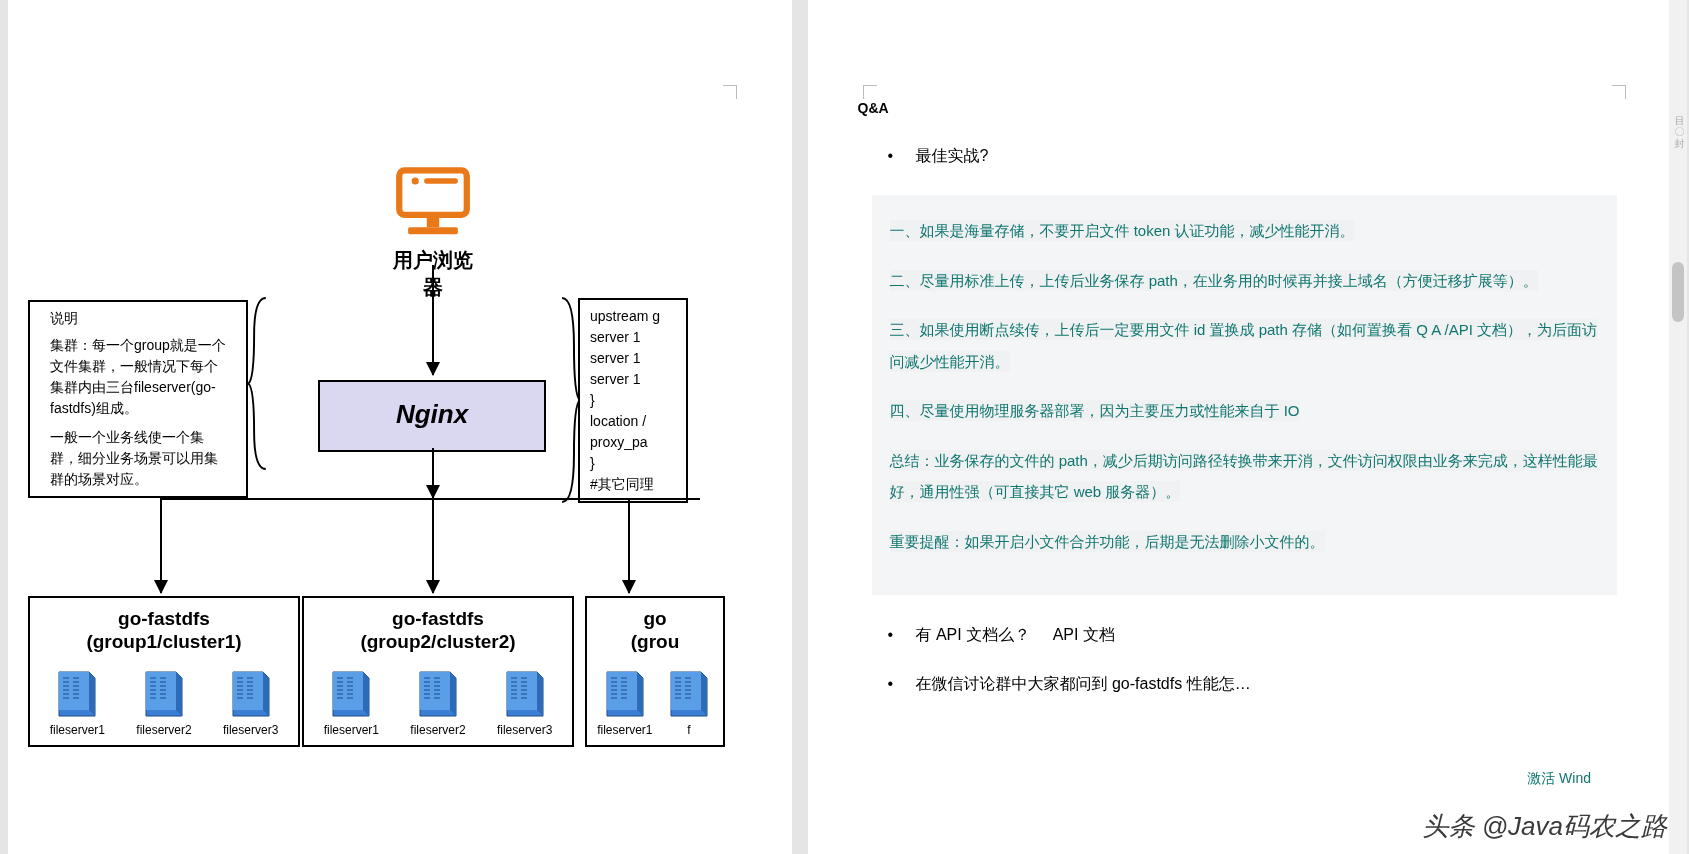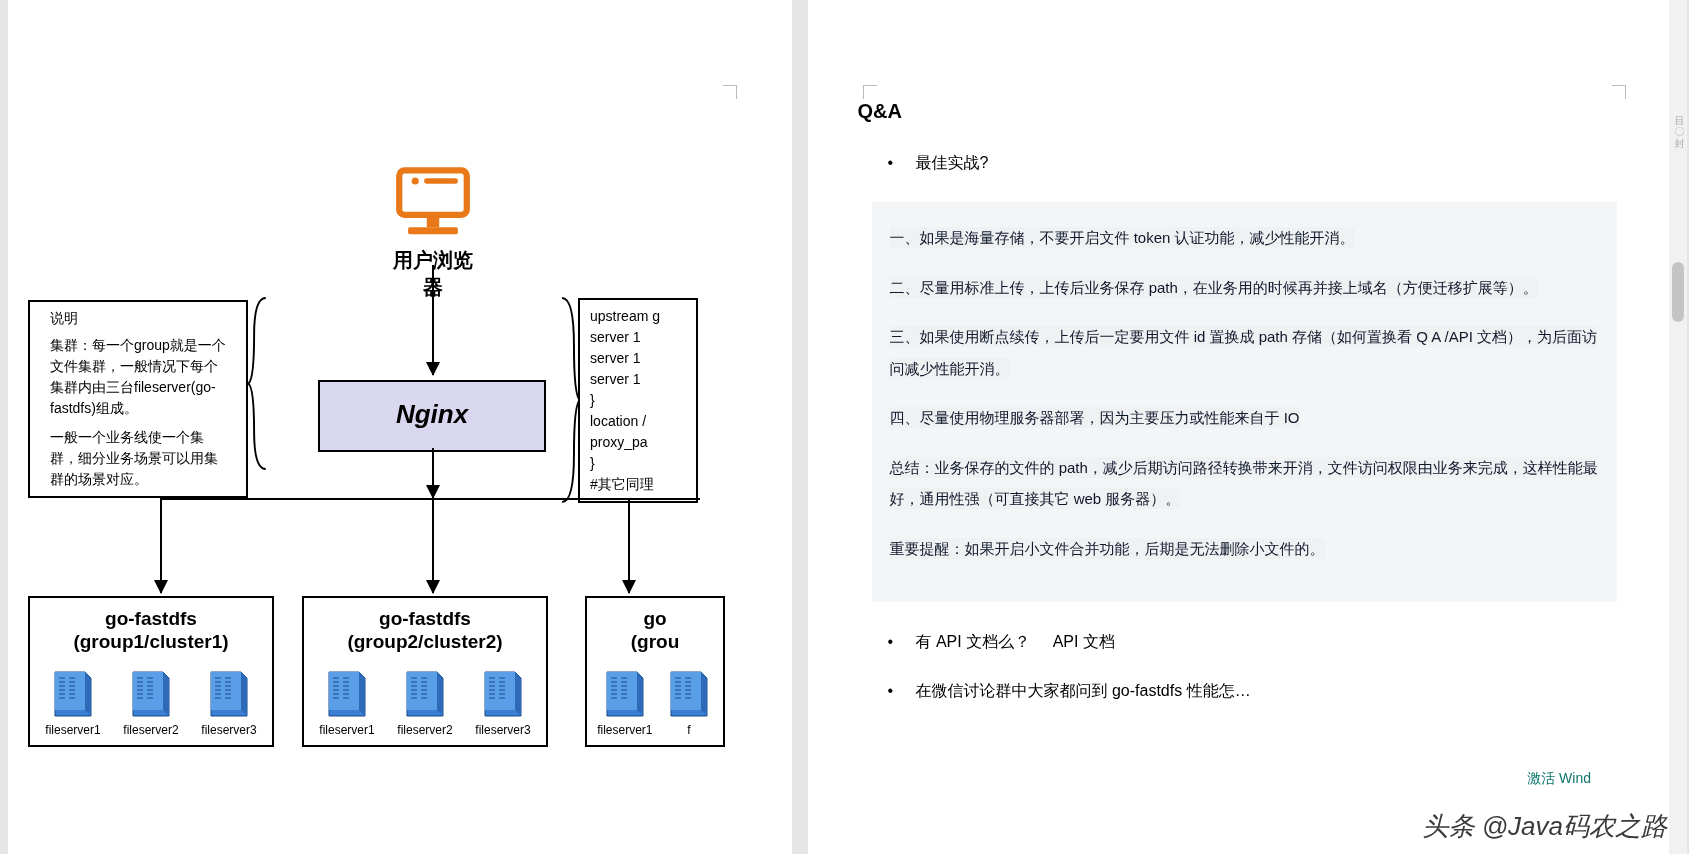--- a/index.html
+++ b/index.html
@@ -16,57 +16,57 @@
 
   
   .diagram { position:relative; width:660px; height:820px; }
   .monitor { position:absolute; left:370px; top:145px; width:90px; text-align:center; }
   .monitor svg { width:90px; height:80px; }
   .monitor-label { font-weight:bold; font-size:20px; margin-top:-2px; }
 
   .note-box { position:absolute; border:2px solid #000; background:#fff; font-size:14px; line-height:1.5; }
   .note-left { left:10px; top:280px; width:220px; padding:6px 20px; }
   .note-left .title { margin-bottom:6px; }
-  .note-right { left:560px; top:278px; width:120px; padding:6px 0 6px 10px; overflow:hidden; white-space:nowrap; }
+  .note-right { left:560px; top:278px; width:110px; padding:6px 0 6px 10px; overflow:hidden; white-space:nowrap; }
 
   .curly-left { position:absolute; left:228px; top:276px; width:24px; height:175px; }
   .curly-right { position:absolute; left:540px; top:276px; width:24px; height:208px; }
 
   .nginx-box { position:absolute; left:300px; top:360px; width:228px; height:72px;
     border:2px solid #000; background:#dad7f0; text-align:center; line-height:64px;
     font-size:26px; font-weight:bold; font-style:italic; }
 
   
   .arrow-v { position:absolute; width:2px; background:#000; }
   .arrow-v::after { content:""; position:absolute; bottom:-1px; left:-6px; border-left:7px solid transparent; border-right:7px solid transparent; border-top:14px solid #000; }
   .conn1 { left:414px; top:245px; height:110px; }
   .mid-down { left:414px; top:428px; height:50px; }
   .h-bar { left:142px; top:478px; width:540px; height:2px; background:#000; position:absolute; }
   .d1 { left:142px; top:478px; height:95px; }
   .d2 { left:414px; top:478px; height:95px; }
   .d3 { left:610px; top:478px; height:95px; }
 
-  .cluster { position:absolute; top:576px; width:246px; border:2px solid #000; background:#fff; padding:4px 4px 8px 4px; }
+  .cluster { position:absolute; top:576px; width:272px; border:2px solid #000; background:#fff; padding:4px 4px 8px 4px; }
   .c1 { left:10px; }
   .c2 { left:284px; }
   .c3 { left:539px; width:140px; overflow:hidden; white-space:nowrap;margin-left:28px; }
   .cluster-title { text-align:center; font-weight:bold; font-size:19px; line-height:1.2; margin:6px 0 8px 0; }
   .cluster .servers { display:flex; justify-content:space-around; }
   .srv { text-align:center; font-size:12px; }
   .srv svg { width:48px; height:56px; }
   .srv-label { margin-top:2px; }
 
   
-  .qa-title { font-size:20px; font-weight:bold; margin-bottom:30px; }
+  .qa-title { font-size:14px; font-weight:bold; margin-bottom:30px; }
   .q-list { list-style:none; margin-left:30px; }
   .q-list li { position:relative; margin-bottom:28px; font-size:16px; padding-left:28px; }
   .q-list li::before { content:"•"; position:absolute; left:0; top:1px; font-size:16px; }
   .api-link { margin-left:18px; }
 
-  .answer-box { background:#f4f5f7; margin:18px 14px 30px 14px; padding:20px 18px; color:#0f172a; font-size:15px; line-height:2.1; }
+  .answer-box { background:#f4f5f7; margin:18px 14px 30px 14px; padding:20px 18px; color:#0f766e; font-size:15px; line-height:2.1; }
   .answer-box span { display:inline; background:#f0f1f3; padding:2px 0; }
 
   .watermark { position:absolute; right:90px; top:770px; color:#0f766e; font-size:14px; }
   .brand { position:absolute; right:22px; bottom:10px; font-size:26px; font-style:italic; font-weight:normal; color:#3a3a3a; }
 
   .scrollbar { position:absolute; right:2px; top:0; width:18px; height:854px; background:#f1f1f1; }
   .scroll-thumb { position:absolute; right:3px; top:262px; width:12px; height:60px; background:#c4c4c4; border-radius:6px; }
   .side-tools { position:absolute; right:3px; top:108px; width:14px; color:#aaa; font-size:10px; writing-mode:vertical-rl; text-align:center; letter-spacing:4px;}
 </style>
 </head>

